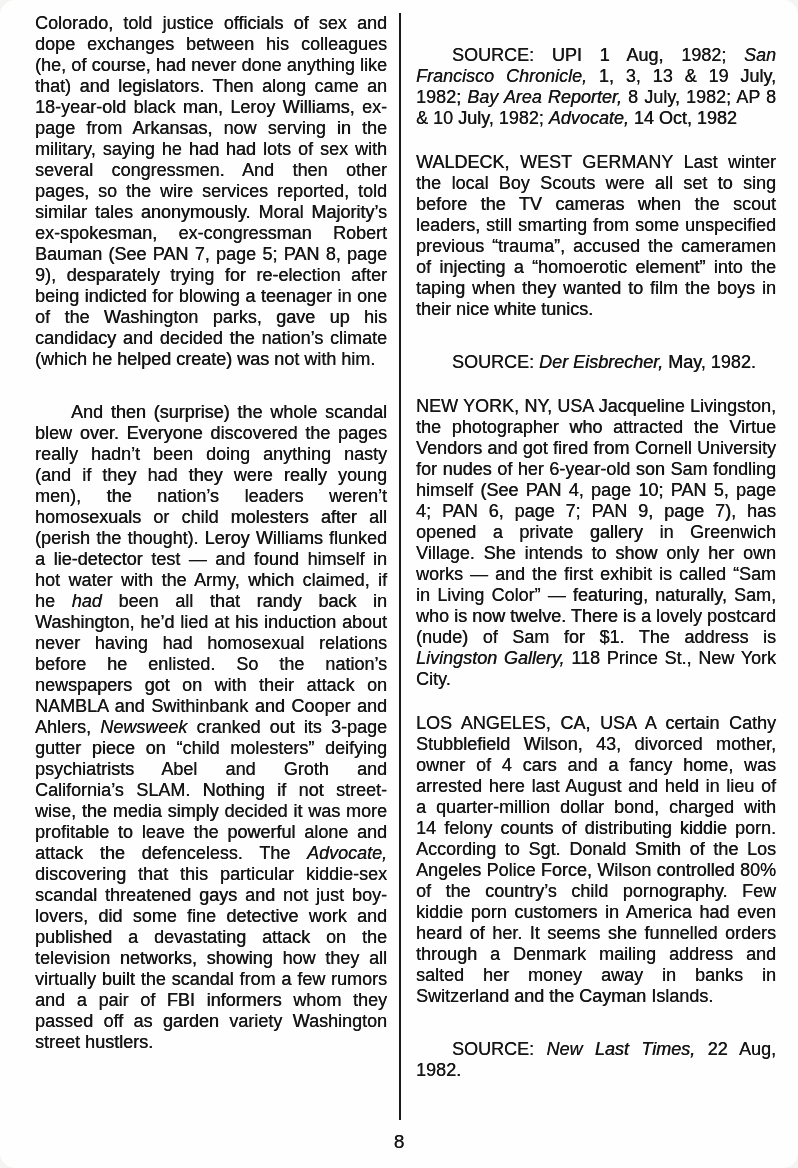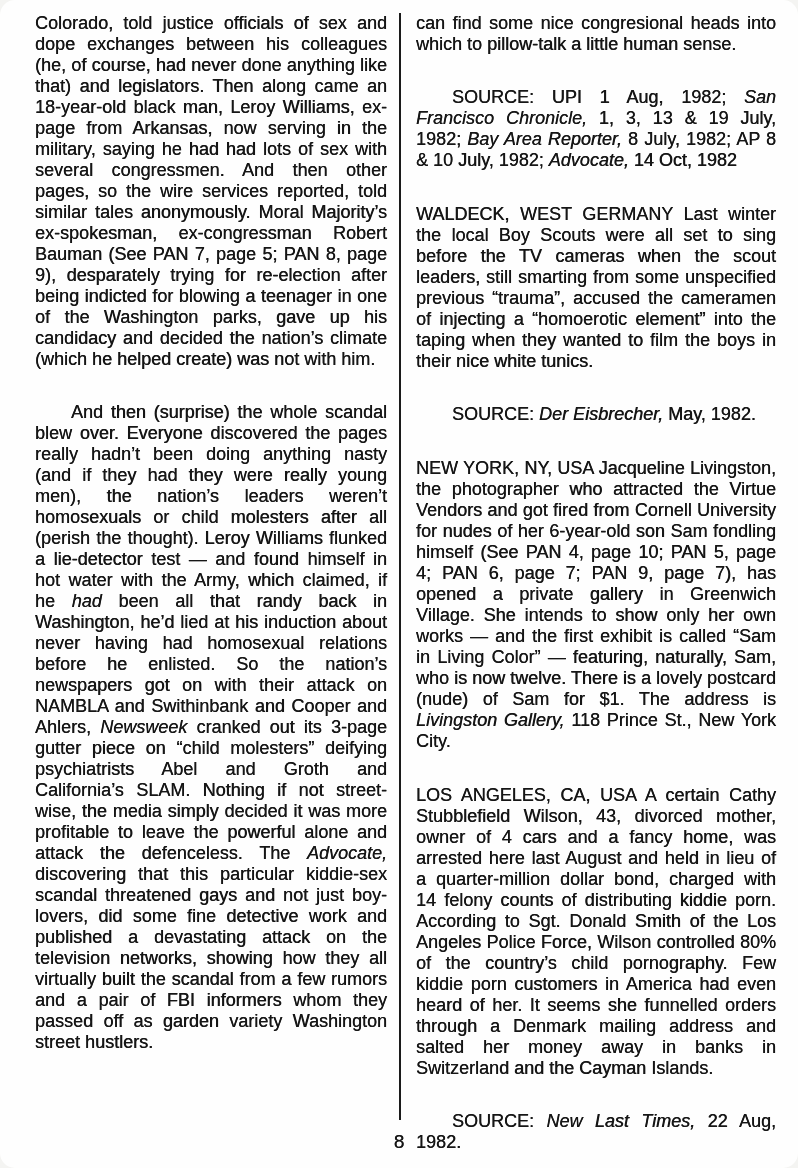--- a/index.html
+++ b/index.html
@@ -31,21 +31,21 @@
   .col-right { width: 360px; margin-left: 15px; }
   .rule {
     flex: none;
     width: 2px;
     height: 1107px;
     margin-left: 12px;
     background: #1b1b1b;
   }
   p.para { margin: 0; padding: 0; }
   p.indent { text-indent: 36px; margin-top: 32px; }
-  p.gap { margin-top: 33px; }
+  p.gap { margin-top: 23px; }
   em { font-style: italic; }
   .page-number {
     position: absolute;
     left: 0; right: 0;
     top: 1131px;
     text-align: center;
     font-size: 19px;
     color: #161616;
     text-shadow: 0.35px 0 0 currentColor;
   }
@@ -54,21 +54,20 @@
 <body>
 
 <div class="sheet">
   <div class="columns">
     <div class="col col-left">
         <p class="para">Colorado, told justice officials of sex and dope exchanges between his colleagues (he, of course, had never done anything like that) and legislators. Then along came an 18-year-old black man, Leroy Williams, ex-page from Arkansas, now serving in the military, saying he had had lots of sex with several congressmen. And then other pages, so the wire services reported, told similar tales anonymously. Moral Majority’s ex-spokesman, ex-congressman Robert Bauman (See PAN 7, page 5; PAN 8, page 9), desparately trying for re-election after being indicted for blowing a teenager in one of the Washington parks, gave up his candidacy and decided the nation’s climate (which he helped create) was not with him.</p>
         <p class="para indent">And then (surprise) the whole scandal blew over. Everyone discovered the pages really hadn’t been doing anything nasty (and if they had they were really young men), the nation’s leaders weren’t homosexuals or child molesters after all (perish the thought). Leroy Williams flunked a lie-detector test — and found himself in hot water with the Army, which claimed, if he <em>had</em> been all that randy back in Washington, he’d lied at his induction about never having had homosexual relations before he enlisted. So the nation’s newspapers got on with their attack on NAMBLA and Swithinbank and Cooper and Ahlers, <em>Newsweek</em> cranked out its 3-page gutter piece on “child molesters” deifying psychiatrists Abel and Groth and California’s SLAM. Nothing if not street-wise, the media simply decided it was more profitable to leave the powerful alone and attack the defenceless. The <em>Advocate,</em> discovering that this particular kiddie-sex scandal threatened gays and not just boy-lovers, did some fine detective work and published a devastating attack on the television networks, showing how they all virtually built the scandal from a few rumors and a pair of FBI informers whom they passed off as garden variety Washington street hustlers.</p>
       </div>
     <div class="rule"></div>
     <div class="col col-right">
-        <p class="para">can find some nice congresional heads into which to pillow-talk a little human sense.</p>
         <p class="para indent">SOURCE: UPI 1 Aug, 1982; <em>San Francisco Chronicle,</em> 1, 3, 13 &amp; 19 July, 1982; <em>Bay Area Reporter,</em> 8 July, 1982; AP 8 &amp; 10 July, 1982; <em>Advocate,</em> 14 Oct, 1982</p>
         <p class="para gap">WALDECK, WEST GERMANY Last winter the local Boy Scouts were all set to sing before the TV cameras when the scout leaders, still smarting from some unspecified previous “trauma”, accused the cameramen of injecting a “homoerotic element” into the taping when they wanted to film the boys in their nice white tunics.</p>
         <p class="para indent">SOURCE: <em>Der Eisbrecher,</em> May, 1982.</p>
         <p class="para gap">NEW YORK, NY, USA Jacqueline Livingston, the photographer who attracted the Virtue Vendors and got fired from Cornell University for nudes of her 6-year-old son Sam fondling himself (See PAN 4, page 10; PAN 5, page 4; PAN 6, page 7; PAN 9, page 7), has opened a private gallery in Greenwich Village. She intends to show only her own works — and the first exhibit is called “Sam in Living Color” — featuring, naturally, Sam, who is now twelve. There is a lovely postcard (nude) of Sam for $1. The address is <em>Livingston Gallery,</em> 118 Prince St., New York City.</p>
         <p class="para gap">LOS ANGELES, CA, USA A certain Cathy Stubblefield Wilson, 43, divorced mother, owner of 4 cars and a fancy home, was arrested here last August and held in lieu of a quarter-million dollar bond, charged with 14 felony counts of distributing kiddie porn. According to Sgt. Donald Smith of the Los Angeles Police Force, Wilson controlled 80% of the country’s child pornography. Few kiddie porn customers in America had even heard of her. It seems she funnelled orders through a Denmark mailing address and salted her money away in banks in Switzerland and the Cayman Islands.</p>
         <p class="para indent">SOURCE: <em>New Last Times,</em> 22 Aug, 1982.</p>
       </div>
   </div>
   <div class="page-number">8</div>
 </div>

